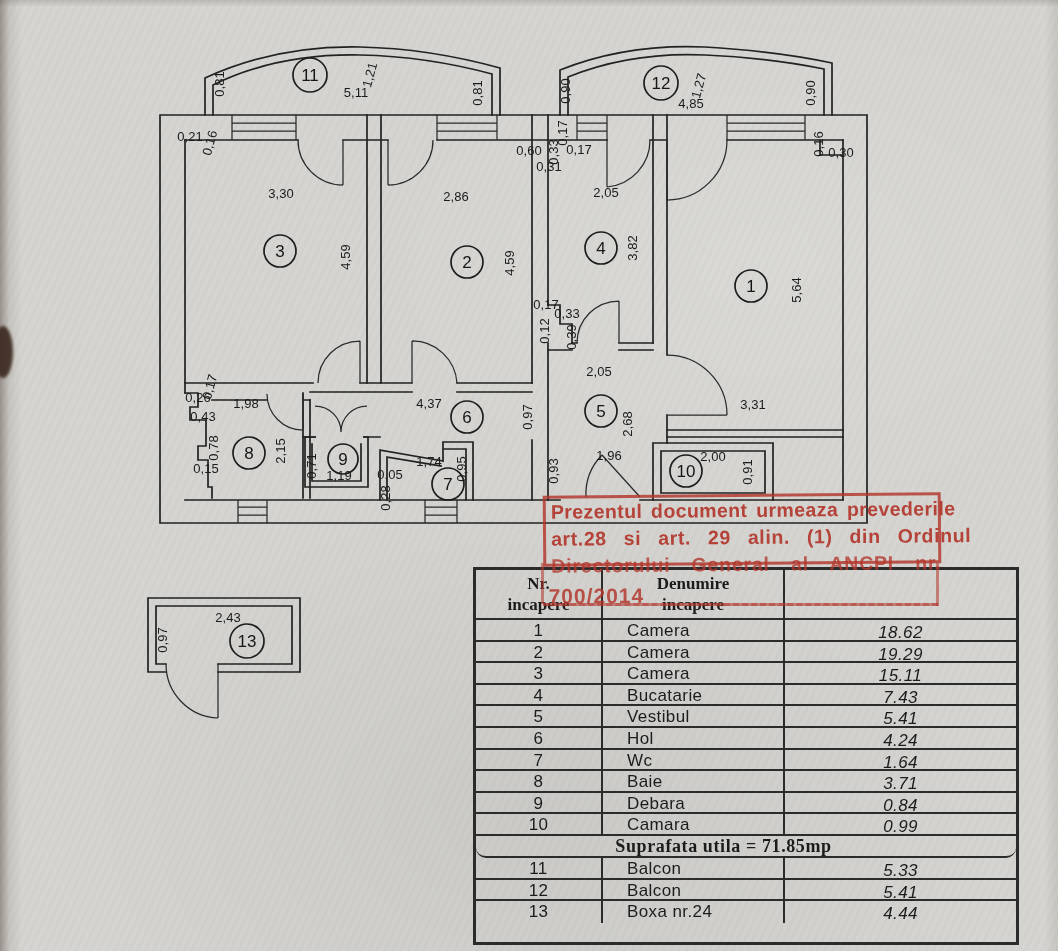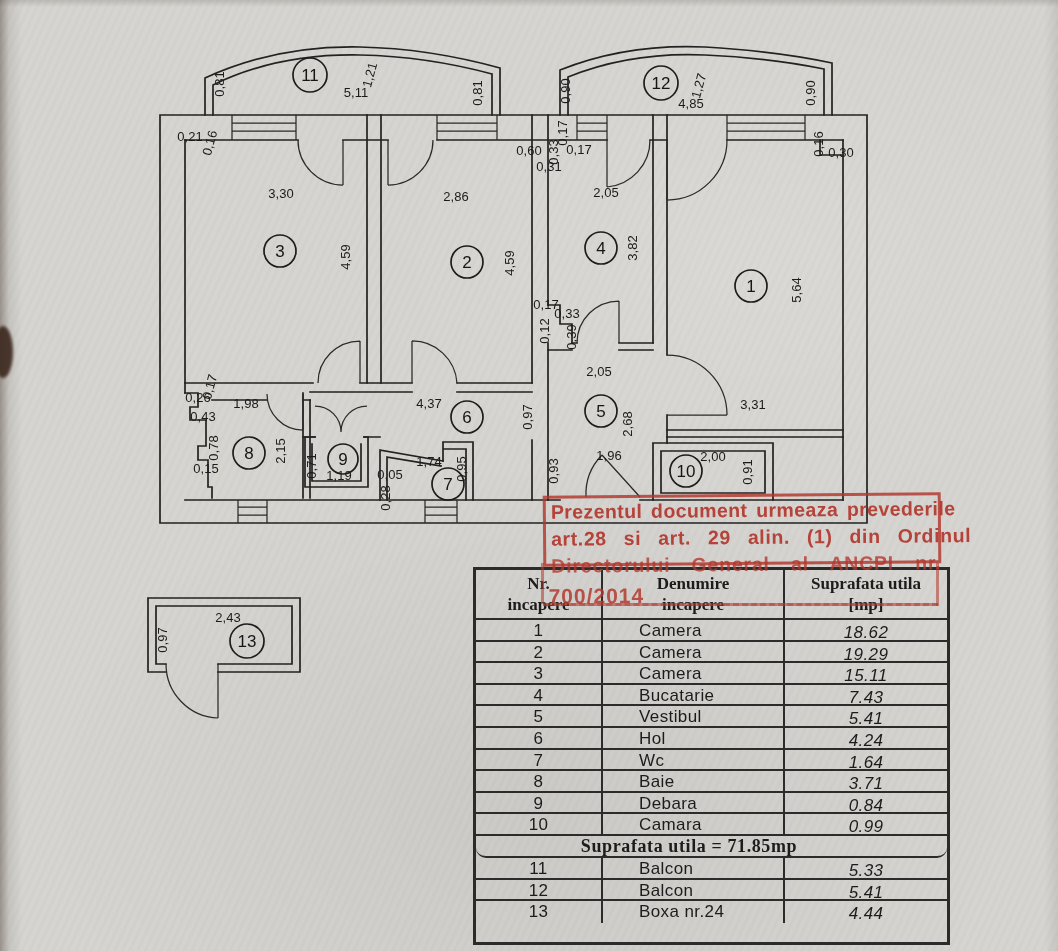--- a/index.html
+++ b/index.html
@@ -29,33 +29,33 @@
   }
   svg text.roomnum{
     font-family:"Liberation Sans", sans-serif;
     font-size:17px;fill:#161616;text-anchor:middle;
   }
   svg .wall{stroke:#222;stroke-width:1.7;fill:none;stroke-linecap:square;}
   svg .thin{stroke:#2a2a2a;stroke-width:1.25;fill:none;}
   svg .ring{stroke:#1d1d1d;stroke-width:1.7;fill:none;}
   
   #area-table{
-    position:absolute;left:473px;top:567px;width:477px;height:378px;
+    position:absolute;left:473px;top:567px;width:546px;height:378px;
     border:3px solid #2b2b2b;box-sizing:border-box;
     color:#1c1c1c;
   }
   .thead{display:flex;height:48px;border-bottom:2px solid #2b2b2b;
     font-family:"Liberation Serif", serif;font-weight:700;font-size:17px;line-height:1.25;
     text-align:center;}
   .thead .hc{display:flex;flex-direction:column;justify-content:center;}
   .trow{display:flex;height:21.6px;border-bottom:2px solid #2b2b2b;box-sizing:border-box;
     font-size:17px;letter-spacing:.4px;}
   .trow:last-child{border-bottom:none;}
   .c1{width:127px;text-align:center;border-right:2px solid #2b2b2b;box-sizing:border-box;}
-  .c2{width:182px;padding-left:36px;border-right:2px solid #2b2b2b;box-sizing:border-box;text-align:left;}
+  .c2{width:182px;padding-left:24px;border-right:2px solid #2b2b2b;box-sizing:border-box;text-align:left;}
   .c3{flex:1;text-align:center;}
   .trow .c1,.trow .c2,.trow .c3{line-height:22px;}
   .trow .c3{line-height:26px;font-style:italic;}
   .merged{display:block;height:22px;border-bottom:2px solid #2b2b2b;box-sizing:border-box;
     font-family:"Liberation Serif", serif;font-weight:700;font-size:18px;line-height:21px;
     text-align:center;padding-right:45px;letter-spacing:.6px;border-radius:10px;}
   
   #stamp{
     position:absolute;left:543px;top:494px;width:398px;height:71px;
     border:3px solid rgba(178,54,44,0.82);box-sizing:border-box;
@@ -243,24 +243,20 @@
 <div id="area-table">
   <div class="thead">
     <div class="hc c1">
       <span>Nr.</span>
       <span>incapere</span>
     </div>
     <div class="hc c2" style="align-items:center;padding-left:0;">
       <span>Denumire</span>
       <span>incapere</span>
     </div>
-    <div class="hc c3">
-      <span>Suprafata utila</span>
-      <span>[mp]</span>
-    </div>
   </div>
   <div id="table-rows">
       <div class="trow">
         <div class="c1">1</div>
         <div class="c2">Camera</div>
         <div class="c3">18.62</div>
       </div>
       <div class="trow">
         <div class="c1">2</div>
         <div class="c2">Camera</div>

